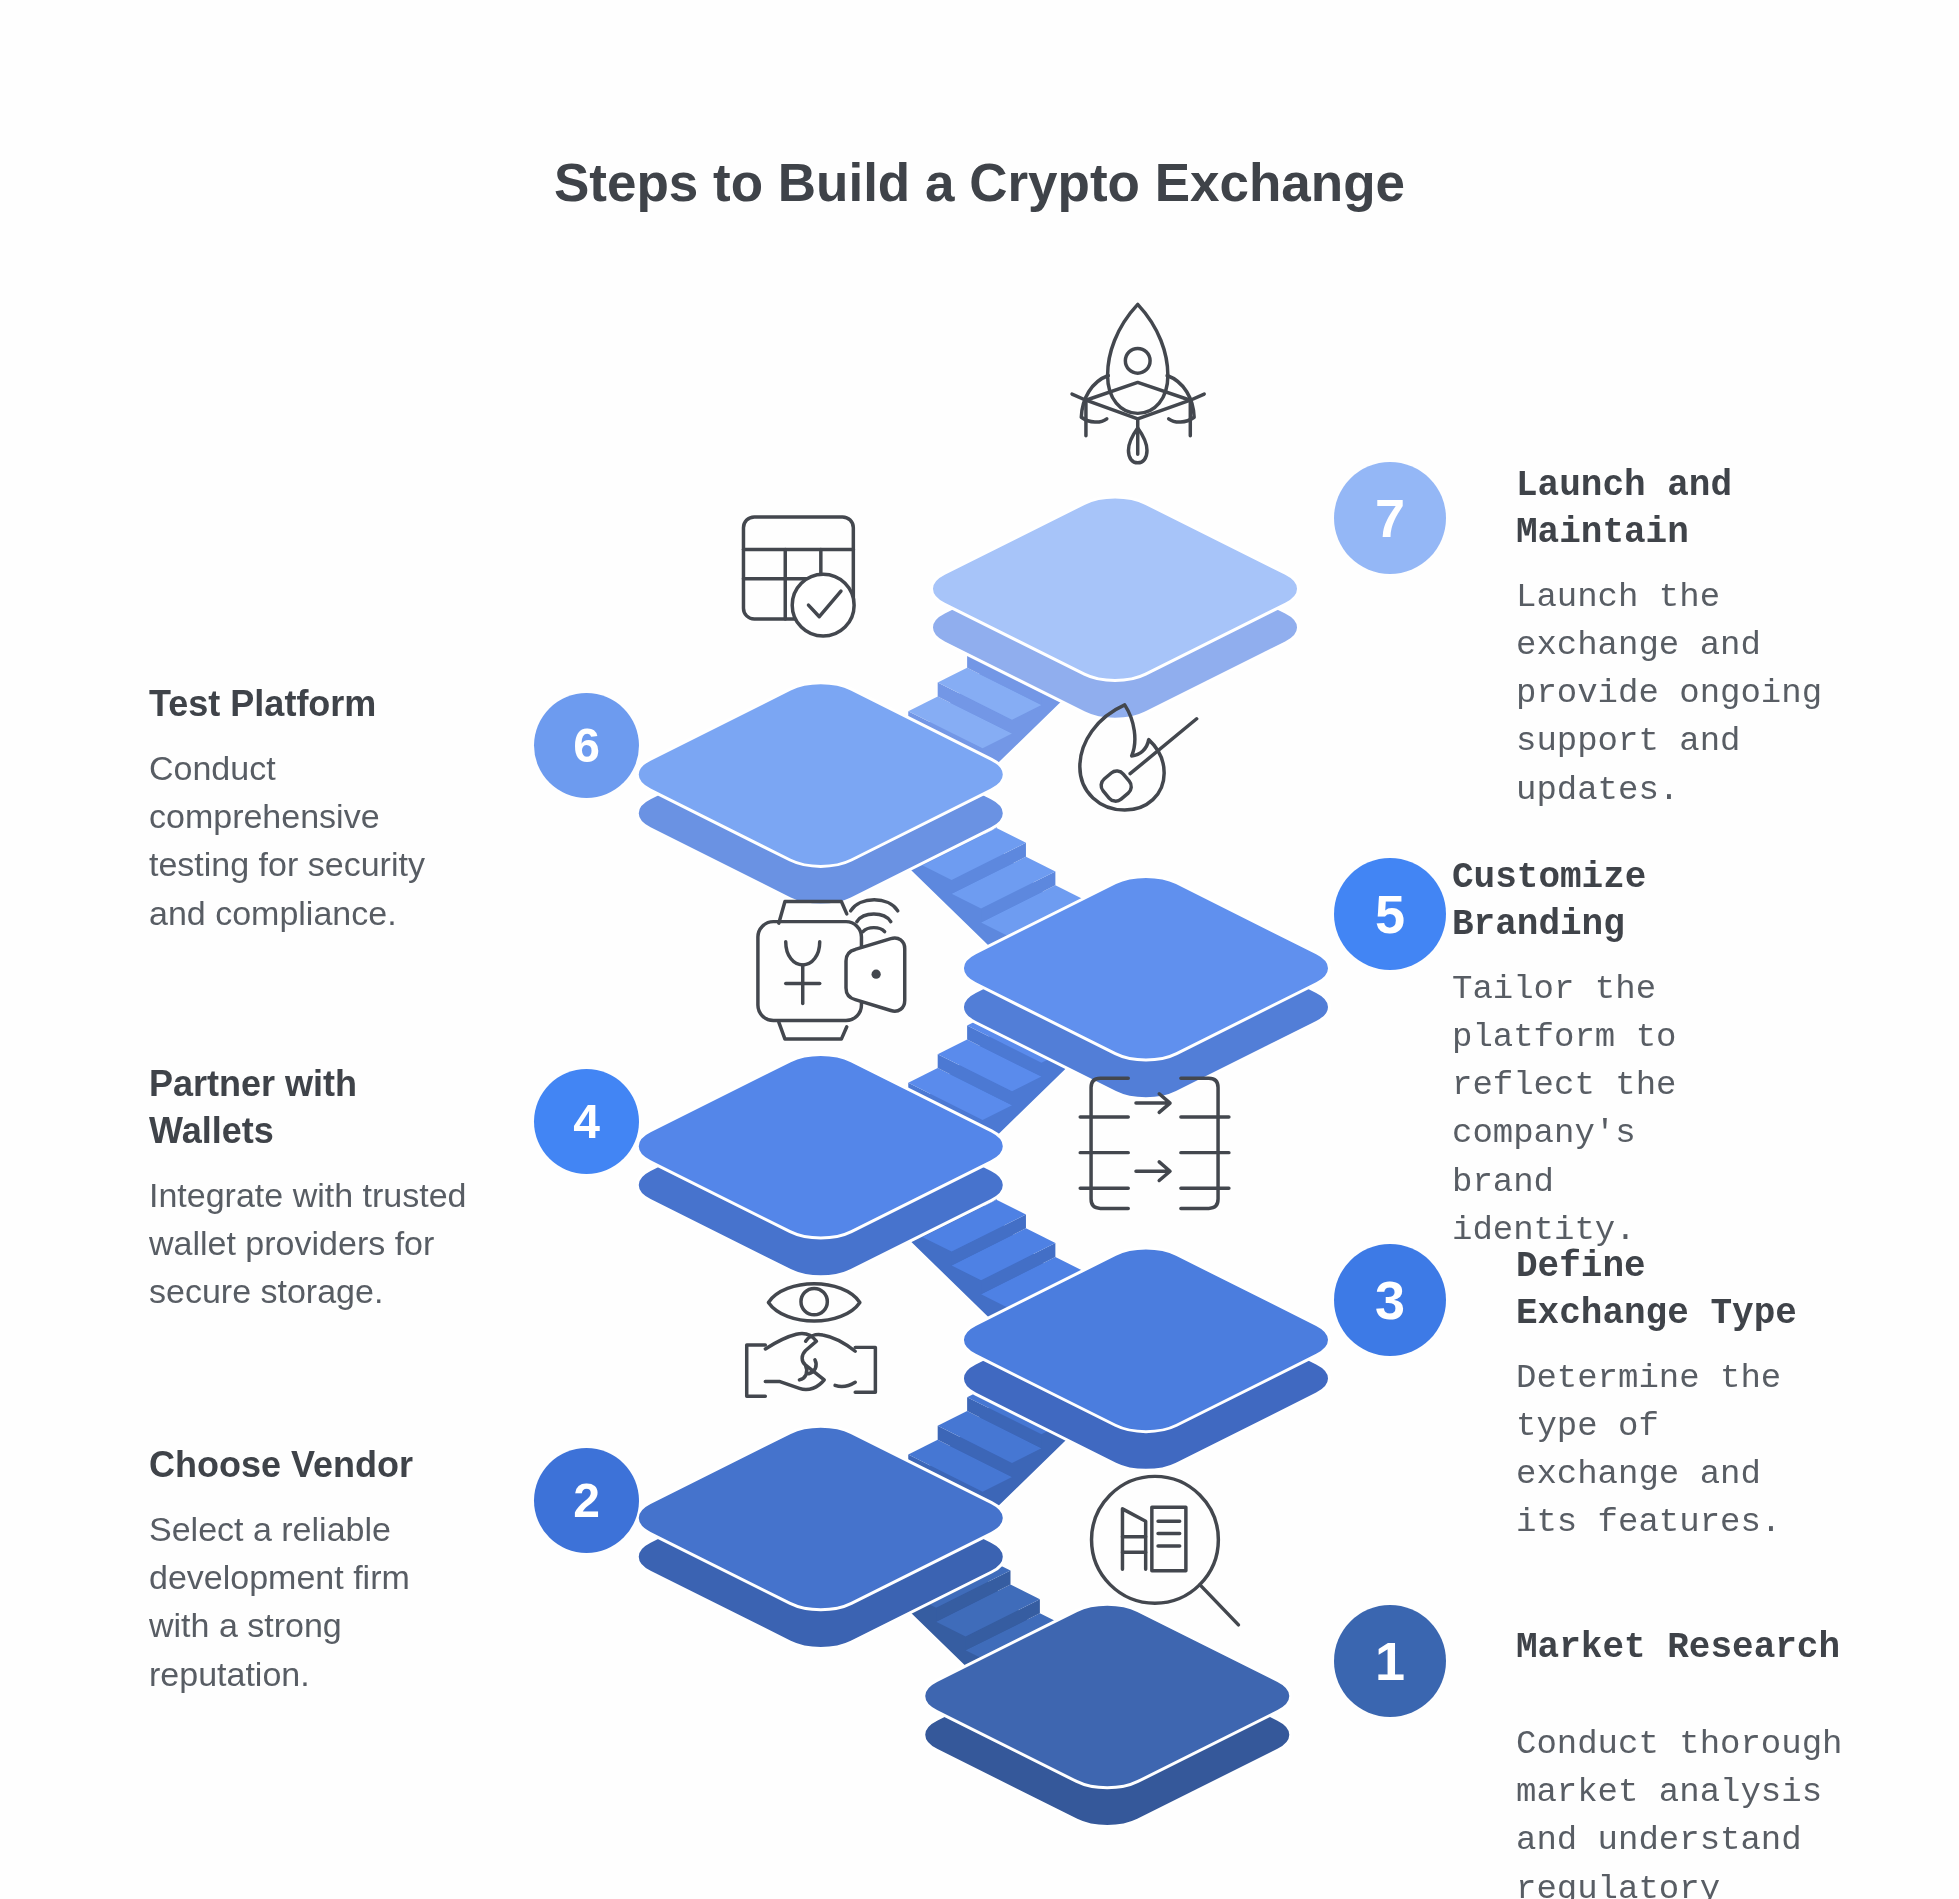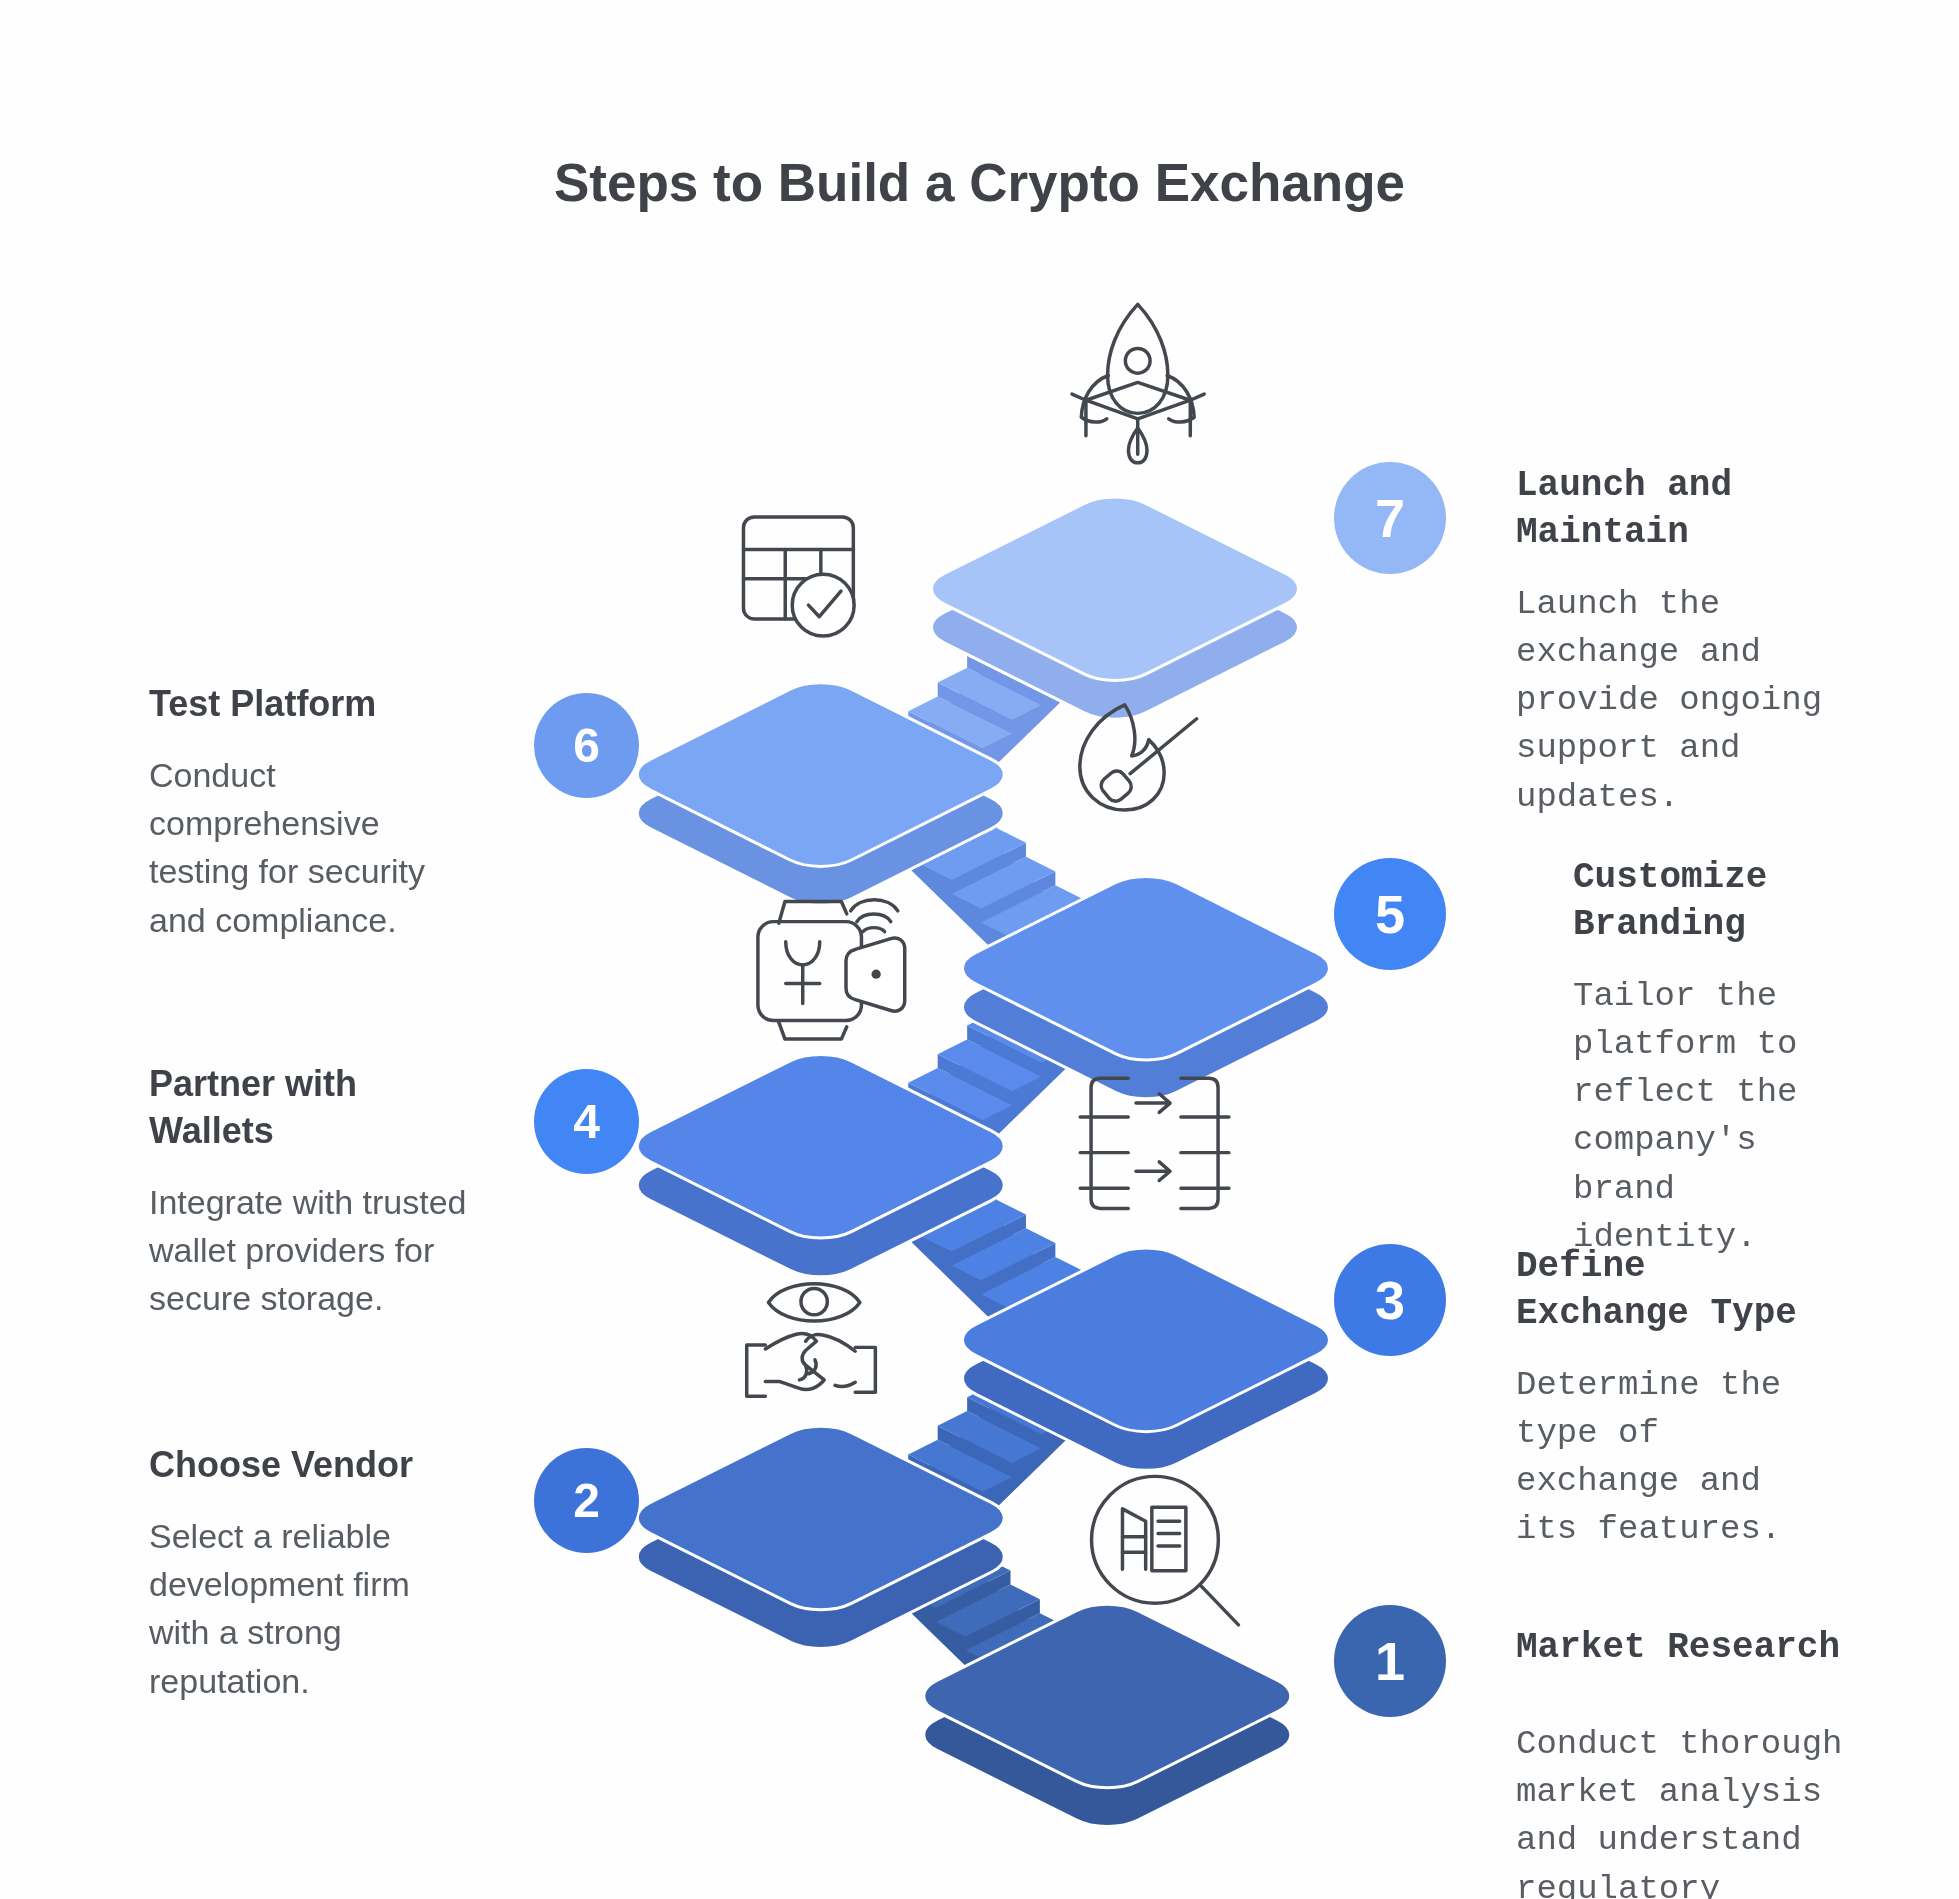--- a/index.html
+++ b/index.html
@@ -26,21 +26,21 @@
     position:absolute;border-radius:50%;
     display:flex;align-items:center;justify-content:center;
     color:#ffffff;font-weight:700;
   }
   .badge-r{width:112px;height:112px;font-size:54px;}
   .badge-l{width:105px;height:105px;font-size:48px;}
   .step-text{position:absolute;}
   .step-text.right{text-align:left;font-family:Liberation Mono, monospace;}
   .step-text.left{}
   .step-title{font-size:36px;line-height:1.3;font-weight:700;color:#3f4349;}
-  .step-desc{font-size:34px;line-height:1.42;color:#585d64;margin-top:23px;}
+  .step-desc{font-size:34px;line-height:1.42;color:#585d64;margin-top:16px;}
   .step-desc.gap-lg{margin-top:48px;}
   
   .flight path{stroke:#ffffff;stroke-width:2.5;stroke-linejoin:round;}
   .flight .ramp{stroke-width:2.5;}
   .plat rect{stroke:#ffffff;stroke-width:3;vector-effect:non-scaling-stroke;}
 </style>
 </head>
 <body>
 
 <h1 class="page-title">Steps to Build a Crypto Exchange</h1>
@@ -244,21 +244,21 @@
 <div class="step-text right" style="left:1516px;top:463px;width:310px">
   <div class="step-title">Launch and Maintain</div>
   <div class="step-desc">Launch the exchange and provide ongoing support and updates.</div>
 </div>
 
 <div class="step-text left" style="left:149px;top:681px;width:325px">
   <div class="step-title">Test Platform</div>
   <div class="step-desc">Conduct comprehensive testing for security and compliance.</div>
 </div>
 
-<div class="step-text right" style="left:1573px;top:855px;width:302px">
+<div class="step-text right" style="left:1452px;top:855px;width:302px">
   <div class="step-title">Customize Branding</div>
   <div class="step-desc">Tailor the platform to reflect the company's brand identity.</div>
 </div>
 
 <div class="step-text left" style="left:149px;top:1061px;width:325px">
   <div class="step-title">Partner with Wallets</div>
   <div class="step-desc">Integrate with trusted wallet providers for secure storage.</div>
 </div>
 
 <div class="step-text right" style="left:1516px;top:1244px;width:318px">

